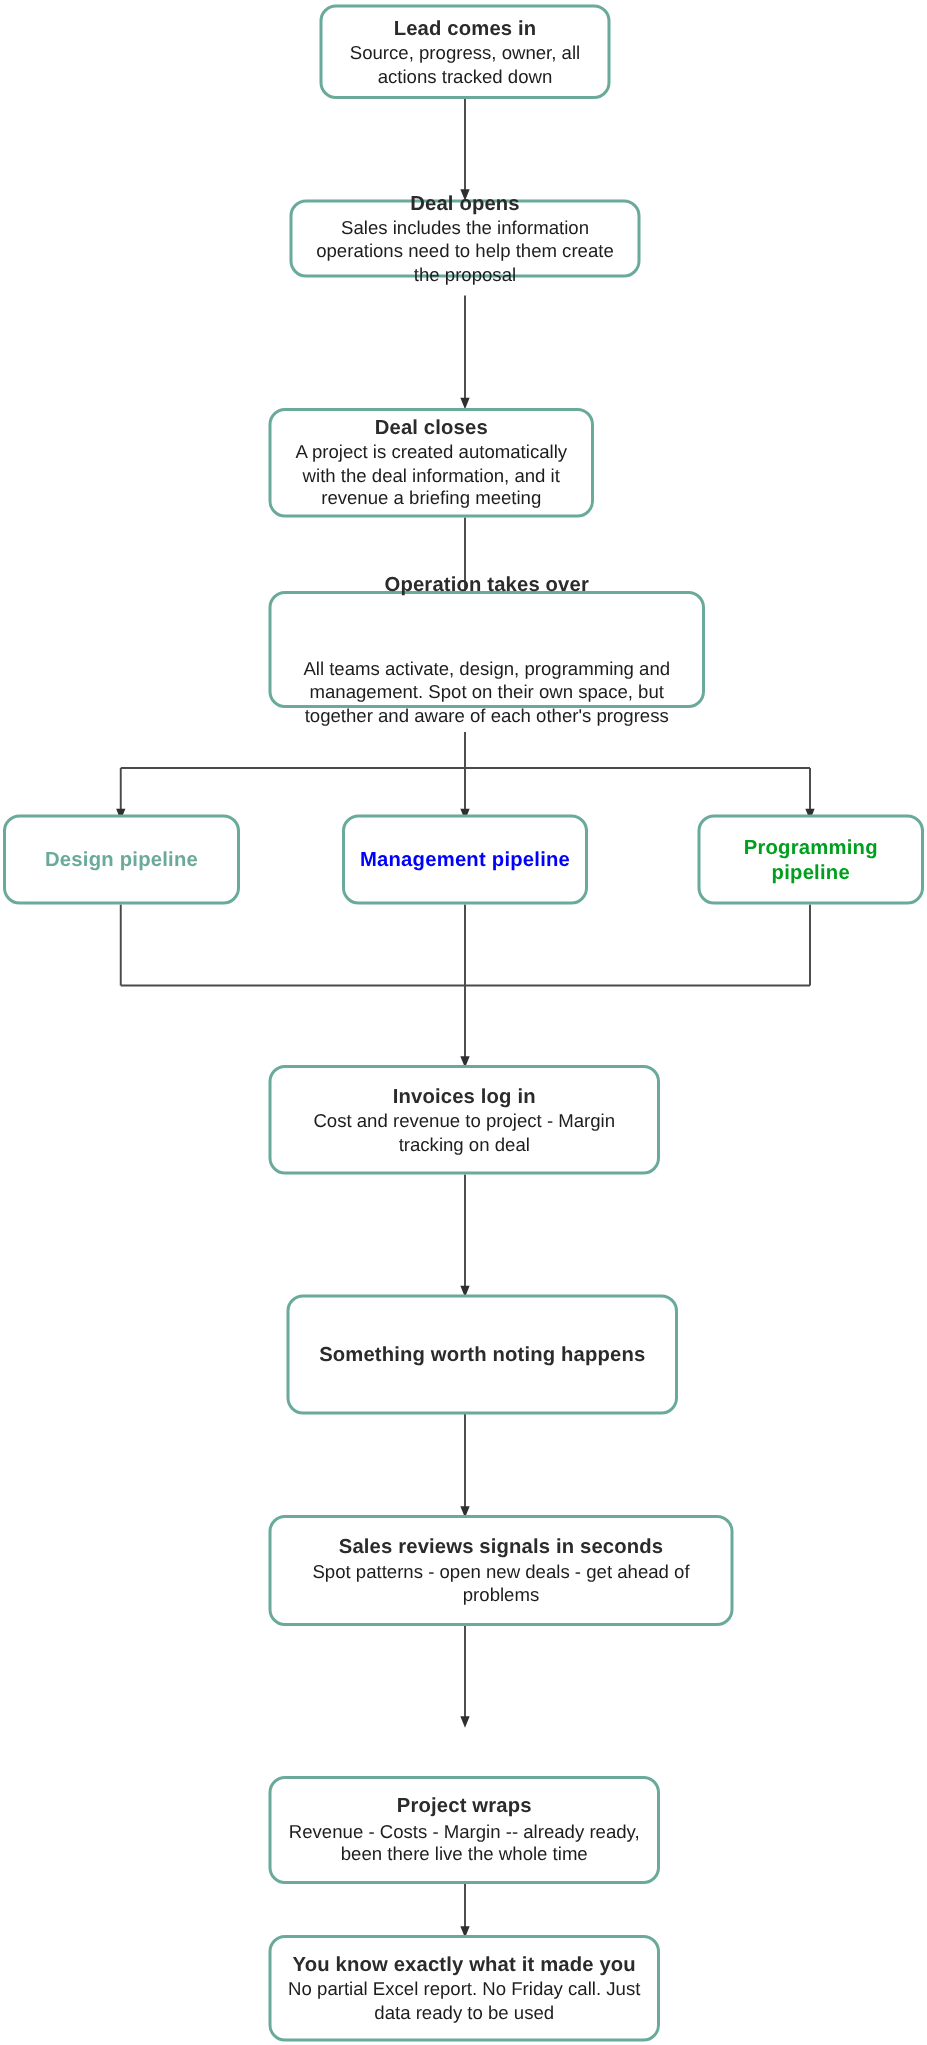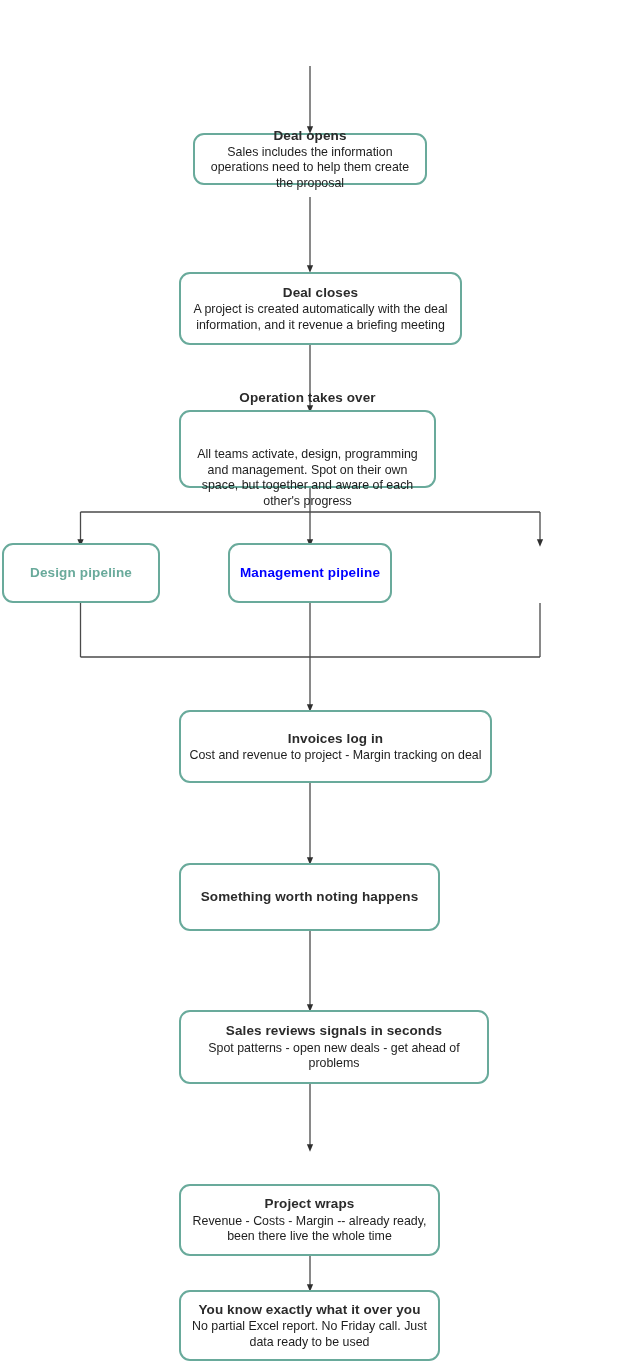--- a/index.html
+++ b/index.html
@@ -90,62 +90,69 @@
       <line x1="80.5" y1="657" x2="540" y2="657"></line>
       <line x1="310" y1="603" x2="310" y2="708" marker-end="url(#arrowhead)"></line>
 
       <line x1="310" y1="783" x2="310" y2="861" marker-end="url(#arrowhead)"></line>
       <line x1="310" y1="931" x2="310" y2="1008" marker-end="url(#arrowhead)"></line>
       <line x1="310" y1="1084" x2="310" y2="1148" marker-end="url(#arrowhead)"></line>
       <line x1="310" y1="1222" x2="310" y2="1288" marker-end="url(#arrowhead)"></line>
     </g>
   </svg>
 
+  <div class="node" style="left:213px; top:3px; width:194px; height:63px;">
+    <div class="node-title">Lead comes in</div>
+    <div class="node-desc">Source, progress, owner, all actions tracked down</div>
+  </div>
 
   <div class="node" style="left:193px; top:133px; width:234px; height:52px;">
     <div class="node-title">Deal opens</div>
     <div class="node-desc">Sales includes the information operations need to help them create the proposal</div>
   </div>
 
-  <div class="node" style="left:179px; top:272px; width:283px; height:73px;">
+  <div class="node" style="left:179px; top:272px; width:217px; height:73px;">
     <div class="node-title">Deal closes</div>
     <div class="node-desc">A project is created automatically with the deal information, and it revenue a briefing meeting</div>
   </div>
 
-  <div class="node" style="left:179px; top:410px; width:257px; height:78px;gap:40px;">
+  <div class="node" style="left:179px; top:394px; width:291px; height:78px;gap:40px;">
     <div class="node-title">Operation takes over</div>
     <div class="node-desc">All teams activate, design, programming and management. Spot on their own space, but together and aware of each other's progress</div>
   </div>
 
   <div class="node pipeline pipe-manage" style="left:228px; top:543px; width:164px; height:60px;">
     <div class="node-title">Management pipeline</div>
   </div>
 
   <div class="node pipeline pipe-design" style="left:2px; top:543px; width:158px; height:60px;">
     <div class="node-title">Design pipeline</div>
   </div>
 
+  <div class="node pipeline pipe-program" style="left:465px; top:543px; width:151px; height:60px;">
+    <div class="node-title">Programming pipeline</div>
+  </div>
 
-  <div class="node" style="left:179px; top:710px; width:313px; height:73px;">
+  <div class="node" style="left:179px; top:710px; width:261px; height:73px;">
     <div class="node-title">Invoices log in</div>
     <div class="node-desc">Cost and revenue to project - Margin tracking on deal</div>
   </div>
 
-  <div class="node" style="left:179px; top:863px; width:261px; height:68px;">
+  <div class="node" style="left:191px; top:863px; width:261px; height:80px;">
     <div class="node-title">Something worth noting happens</div>
   </div>
 
   <div class="node" style="left:179px; top:1010px; width:310px; height:74px;">
     <div class="node-title">Sales reviews signals in seconds</div>
     <div class="node-desc">Spot patterns - open new deals - get ahead of problems</div>
   </div>
 
   <div class="node" style="left:179px; top:1184px; width:261px; height:72px;">
     <div class="node-title">Project wraps</div>
     <div class="node-desc">Revenue - Costs - Margin -- already ready, been there live the whole time</div>
   </div>
 
   <div class="node" style="left:179px; top:1290px; width:261px; height:71px;">
-    <div class="node-title">You know exactly what it over you</div>
+    <div class="node-title">You know exactly what it made you</div>
     <div class="node-desc">No partial Excel report. No Friday call. Just data ready to be used</div>
   </div>
 
 </div>
 
 </body></html>

